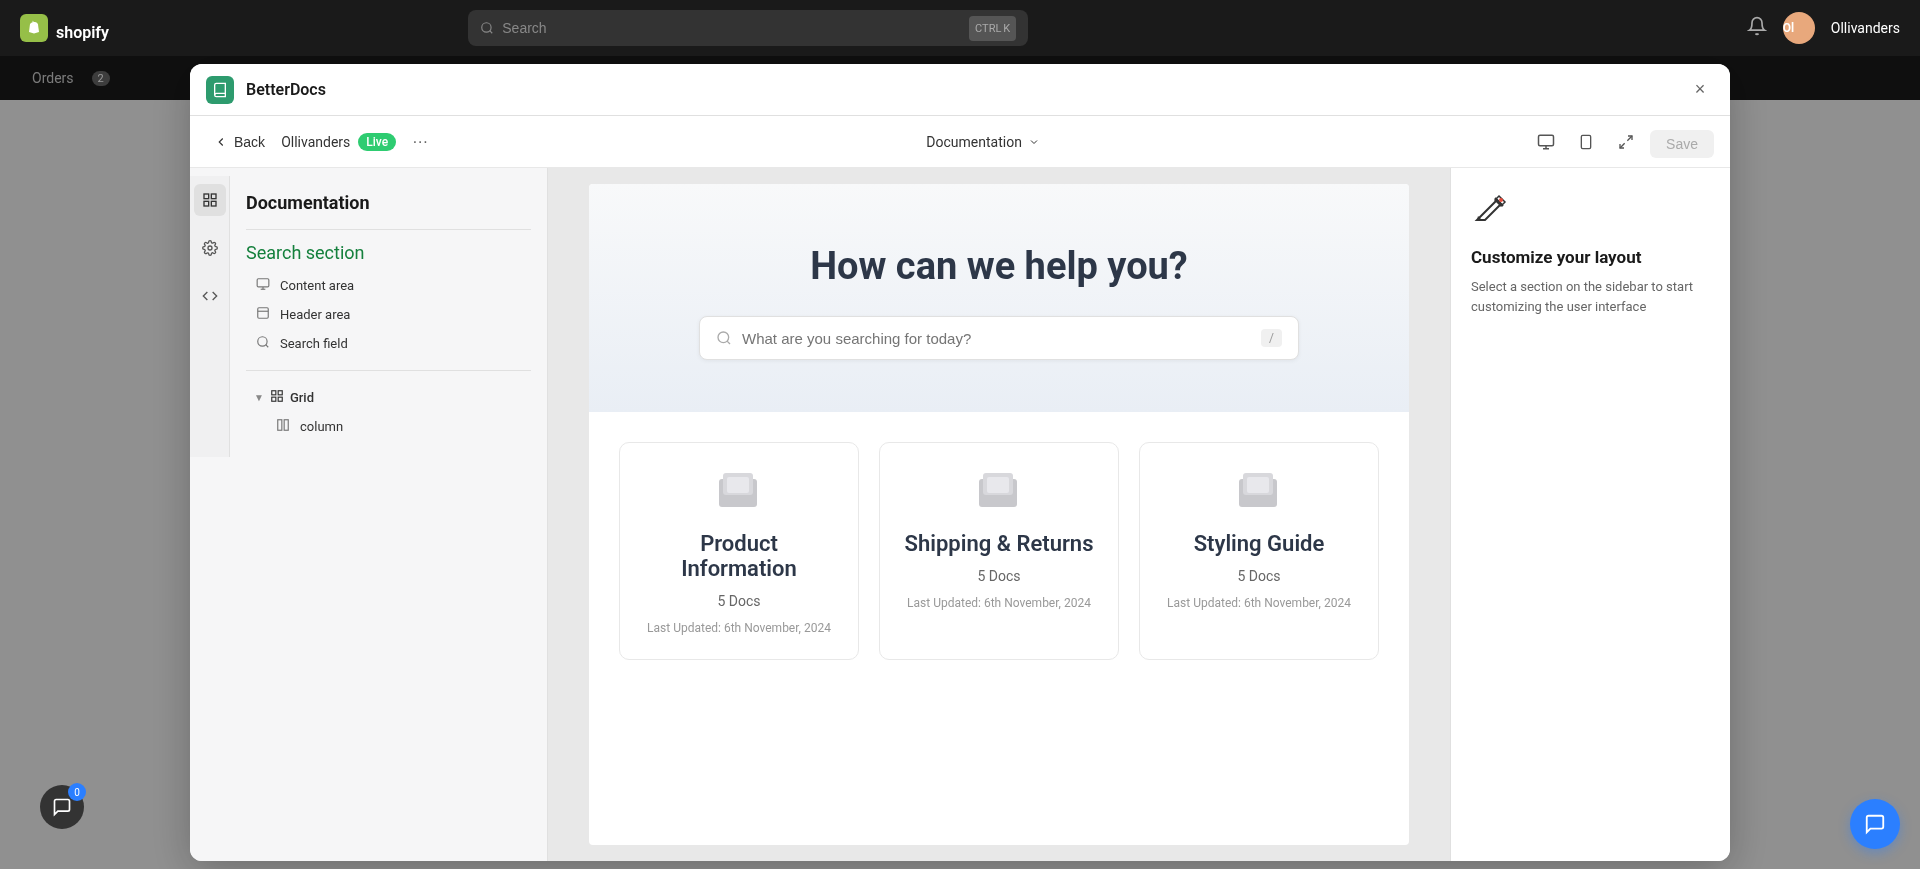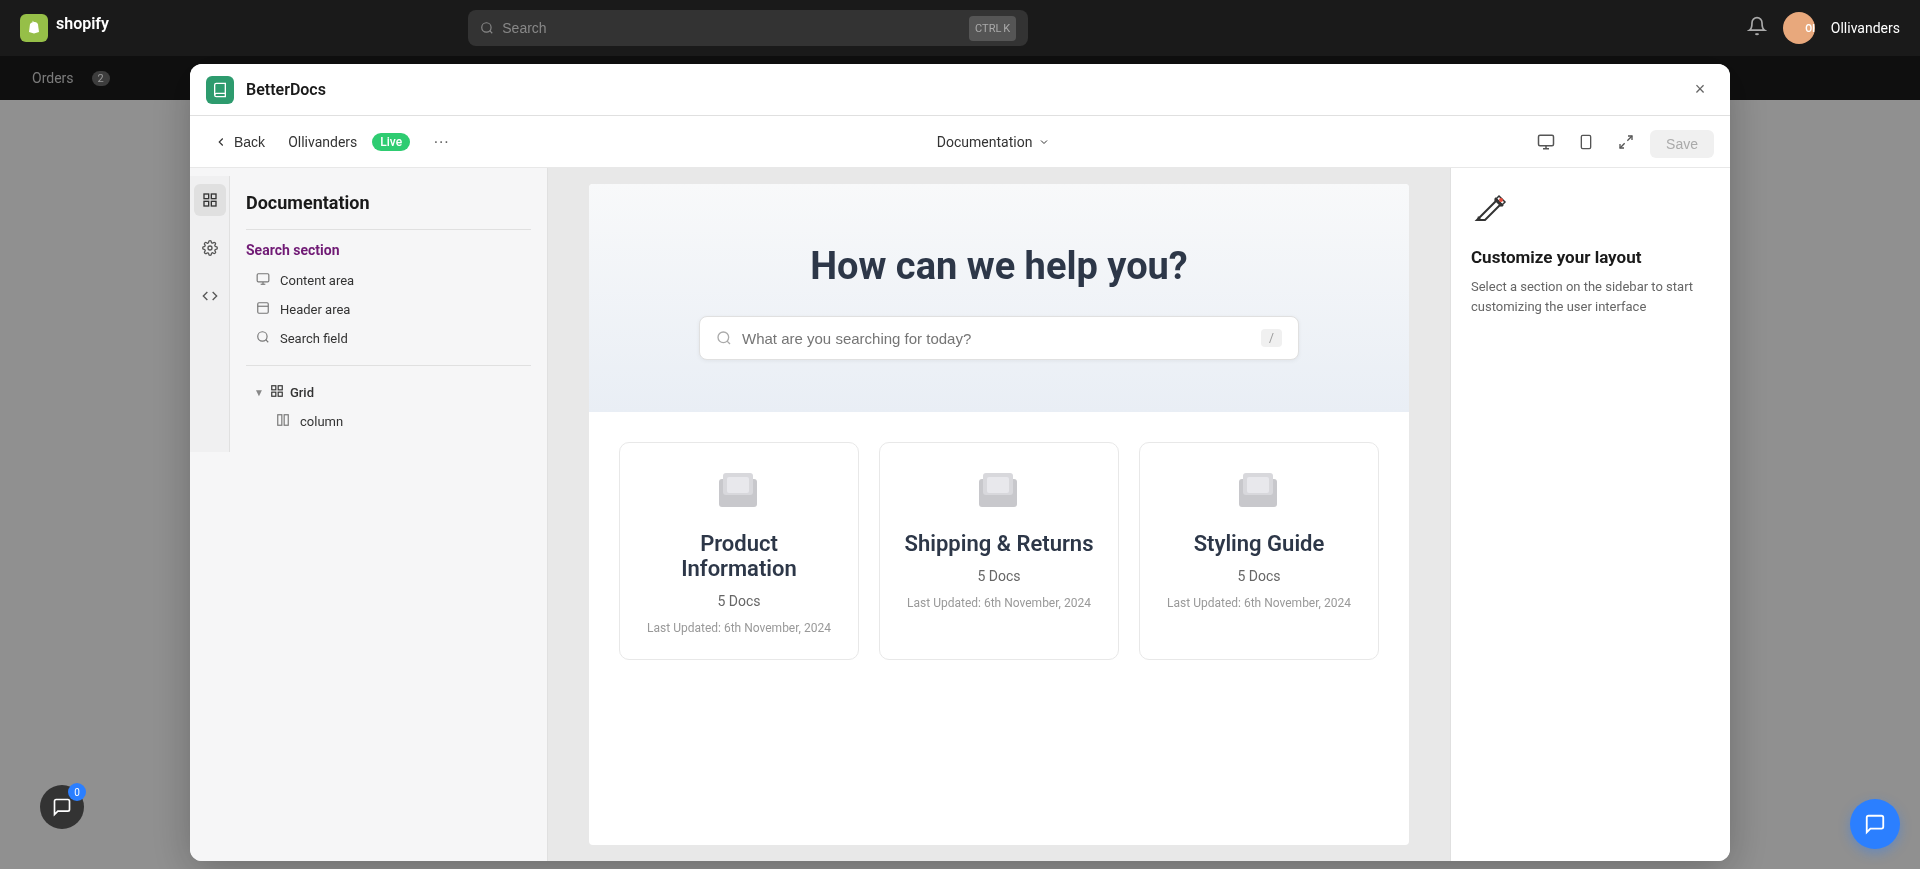--- a/index.html
+++ b/index.html
@@ -11,21 +11,21 @@
       height: 56px;
       display: flex;
       align-items: center;
       padding: 0 20px;
       position: fixed;
       top: 0; left: 0; right: 0;
       z-index: 100;
     }
     .shopify-logo {
       display: flex;
-      align-items: flex-start;
+      align-items: flex-end;
       gap: 8px;
       color: white;
       font-size: 16px;
       font-weight: 600;
     }
     .shopify-logo-icon {
       width: 28px;
       height: 28px;
       background: #96bf48;
       border-radius: 6px;
@@ -73,23 +73,23 @@
       margin-left: auto;
     }
     .bell-icon { color: #aaa; font-size: 18px; cursor: pointer; }
     .user-avatar {
       width: 32px;
       height: 32px;
       background: #e8a87c;
       border-radius: 50%;
       display: flex;
       align-items: center;
-      justify-content: flex-end;
+      justify-content: flex-start;
       color: white;
-      font-size: 10px;
+      font-size: 12px;
       font-weight: 600;
     }
     .username { color: white; font-size: 14px; }
 
     
     .nav-bar {
       background: #1a1a1a;
       height: 44px;
       display: flex;
       align-items: center;
@@ -179,21 +179,21 @@
     }
 
     
     .editor-toolbar {
       background: white;
       border-bottom: 1px solid #e8e8e8;
       padding: 0 16px;
       height: 52px;
       display: flex;
       align-items: center;
-      gap: 15px;
+      gap: 8px;
       flex-shrink: 0;
     }
     .back-btn {
       display: flex;
       align-items: center;
       gap: 6px;
       font-size: 14px;
       color: #333;
       cursor: pointer;
       border: none;
@@ -322,23 +322,23 @@
       font-weight: 700;
       color: #1a1a1a;
       margin-bottom: 16px;
     }
     .sidebar-divider {
       border: none;
       border-top: 1px solid #e0e0e0;
       margin: 12px 0;
     }
     .sidebar-group-label {
-      font-size: 14px;
-      font-weight: 700;
-      color: #701a75;
+      font-size: 18px;
+      font-weight: 400;
+      color: #15803d;
       margin-bottom: 8px;
     }
     .sidebar-item {
       display: flex;
       align-items: center;
       gap: 8px;
       padding: 6px 8px;
       border-radius: 6px;
       cursor: pointer;
       font-size: 13px;

